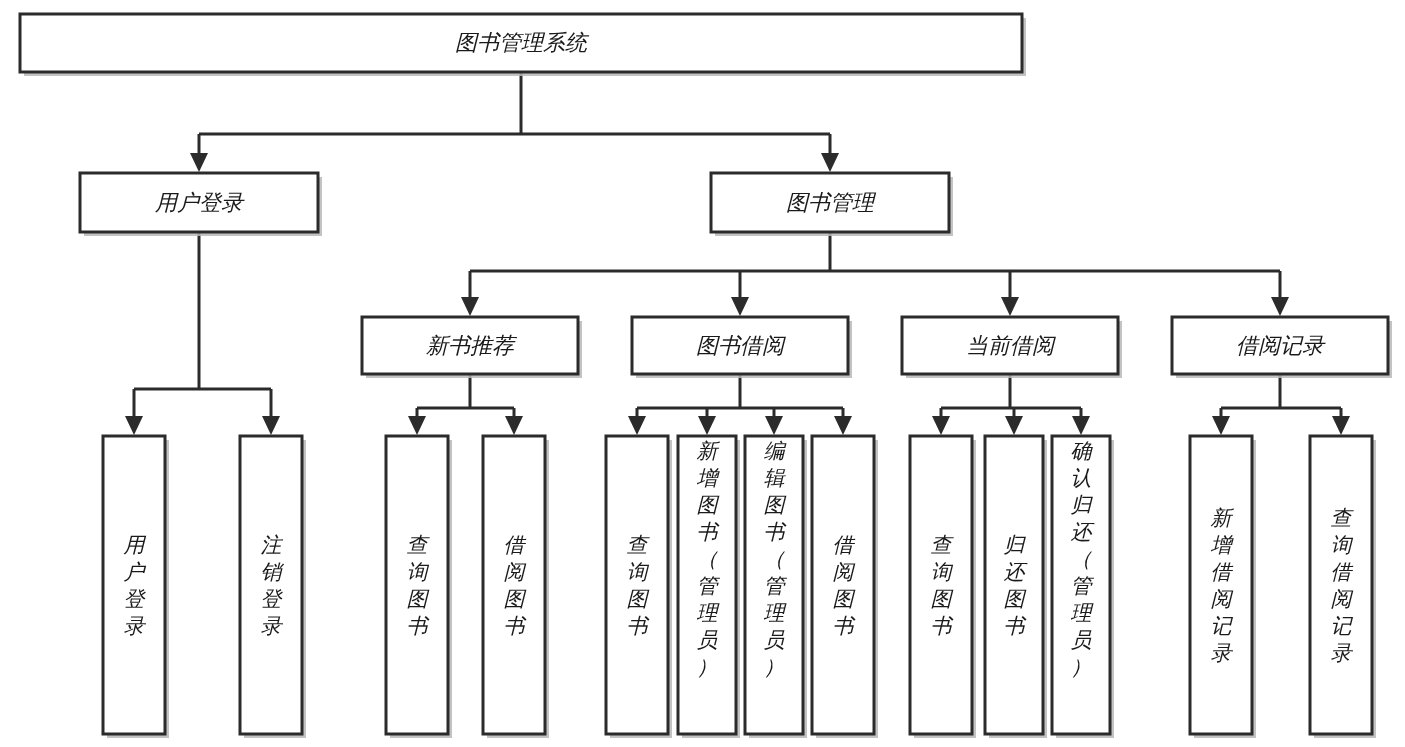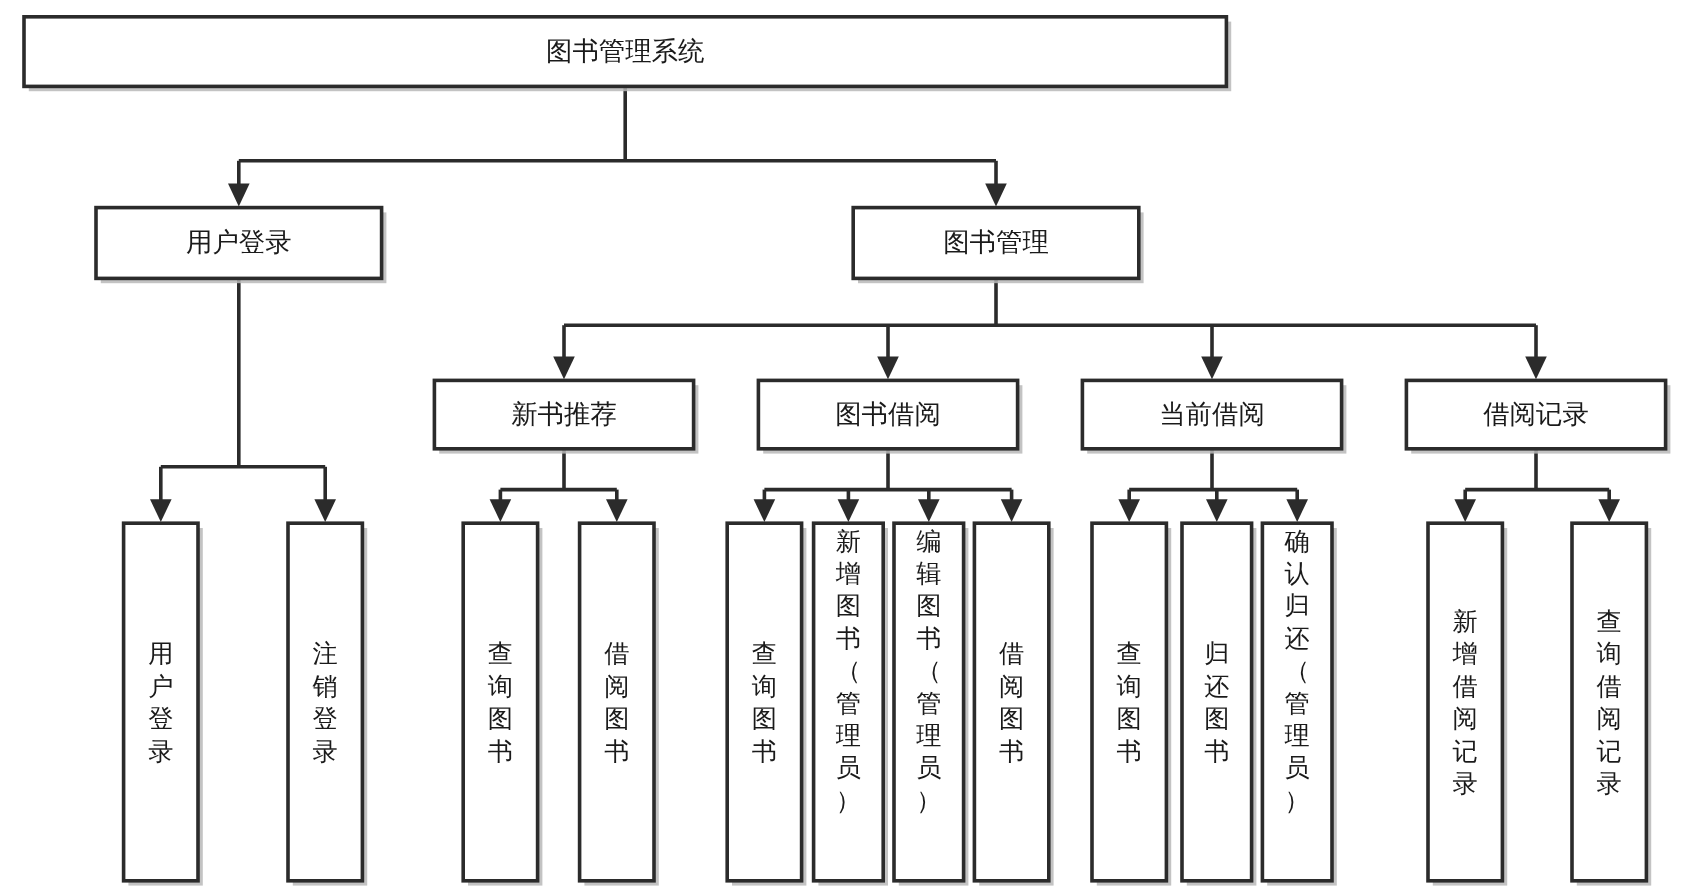--- a/index.html
+++ b/index.html
@@ -11,20 +11,21 @@
     width: 1405px;
     height: 747px;
     font-family: "DejaVu Sans", "Liberation Sans", sans-serif;
     overflow: hidden;
     position: relative;
   }
   #diagram-root {
     position: relative;
     width: 1405px;
     height: 615px;
+    font-style: italic;
   }
   svg.flowchart {
     position: absolute;
     top: 0;
     left: 0;
     width: 1405px;
     height: 747px;
     display: block;
   }
   .node-box {

